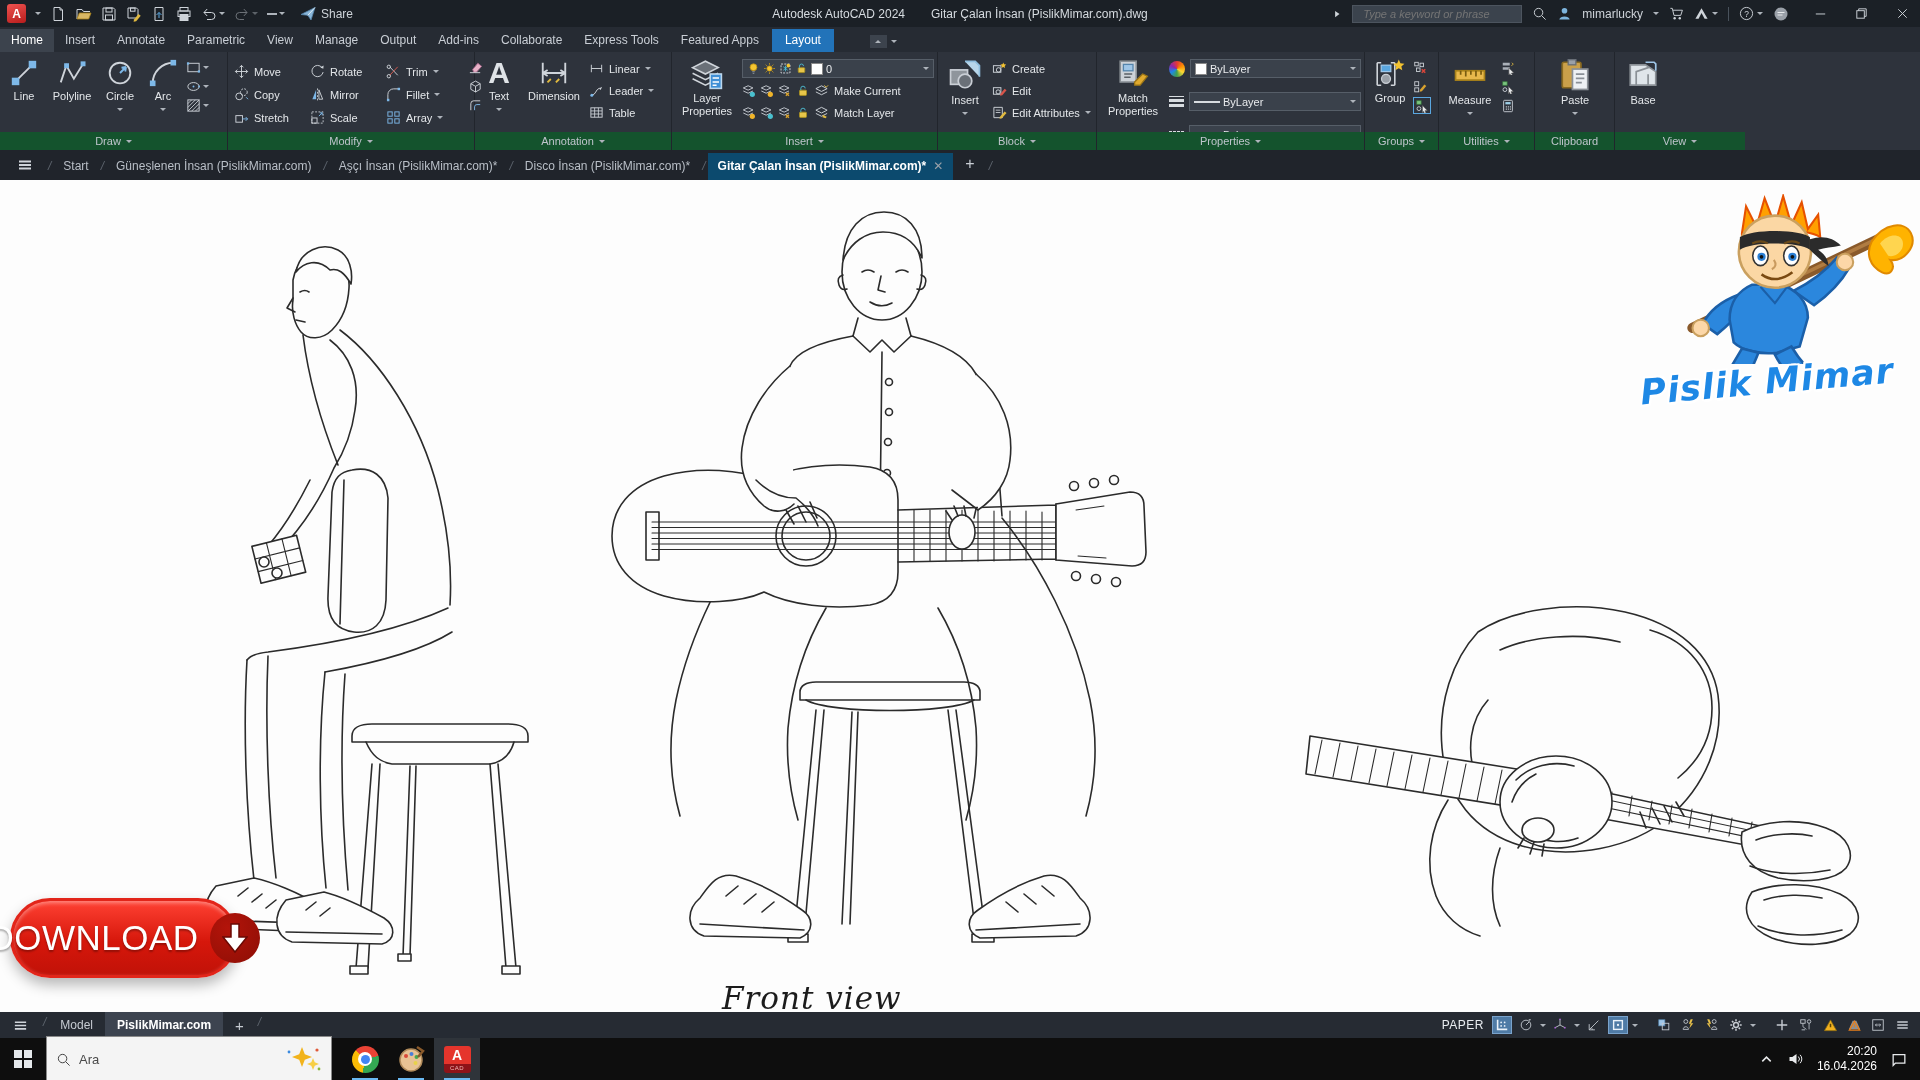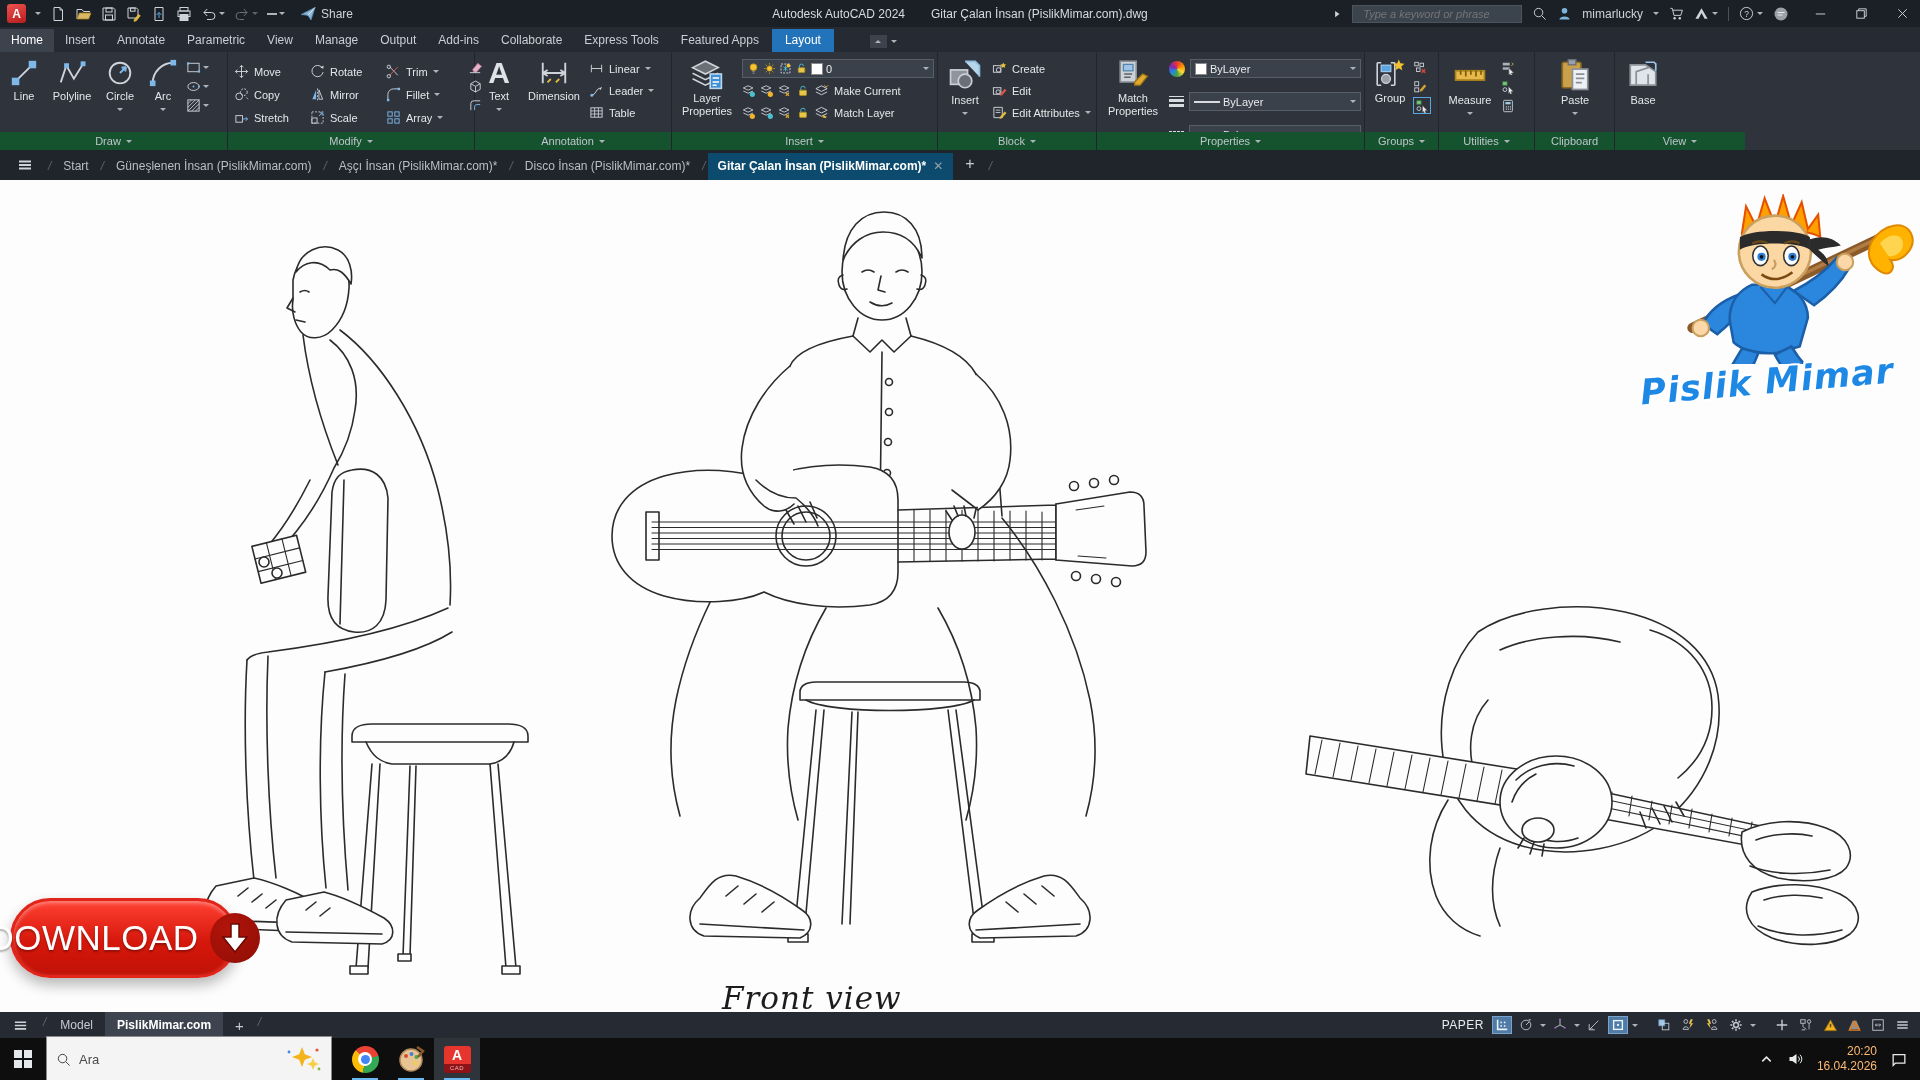--- a/index.html
+++ b/index.html
@@ -85,21 +85,21 @@
 .tsearchbar .ph{color:#4a4a4a;font-size:13px;flex:1}
 .tbicon{width:46px;height:42px;display:flex;align-items:center;justify-content:center;position:relative}
 .tbicon.active{background:#2f343a}
 .tbicon .ul{position:absolute;bottom:0;left:10px;right:10px;height:2.5px;background:#6ab9f2}
 .chrome{width:27px;height:27px;border-radius:50%;background:conic-gradient(from -45deg,#ea4335 0 33%,#34a853 0 66%,#fbbc05 0 100%);position:relative}
 .chrome::before{content:"";position:absolute;inset:6.5px;border-radius:50%;background:#fff}
 .chrome::after{content:"";position:absolute;inset:9px;border-radius:50%;background:#4285f4}
 .acad{width:27px;height:27px;border-radius:3px;overflow:hidden;display:flex;flex-direction:column}
 .acad .a{flex:1;background:#e5352c;color:#fff;font-weight:bold;font-size:14px;display:flex;align-items:center;justify-content:center}
 .acad .c{height:9px;background:#8e1318;color:#f2b9b6;font-size:6px;display:flex;align-items:center;justify-content:center;letter-spacing:.5px}
-.tray{margin-left:auto;display:flex;align-items:center;gap:13px;padding-right:12px;color:#fdba74}
+.tray{margin-left:auto;display:flex;align-items:center;gap:13px;padding-right:12px;color:#ffffff}
 .clock{text-align:right;font-size:12px;line-height:1.25}
 
 .fig path,.fig circle,.fig ellipse,.fig rect,.fig line{stroke:#2b2b2b;stroke-width:1.6;fill:none;stroke-linecap:round;stroke-linejoin:round}
 .fig .f{fill:#fdfdfd}
 .fig .thin{stroke-width:1.1}
 </style>
 </head>
 <body>
 
 <svg width="0" height="0" style="position:absolute">

